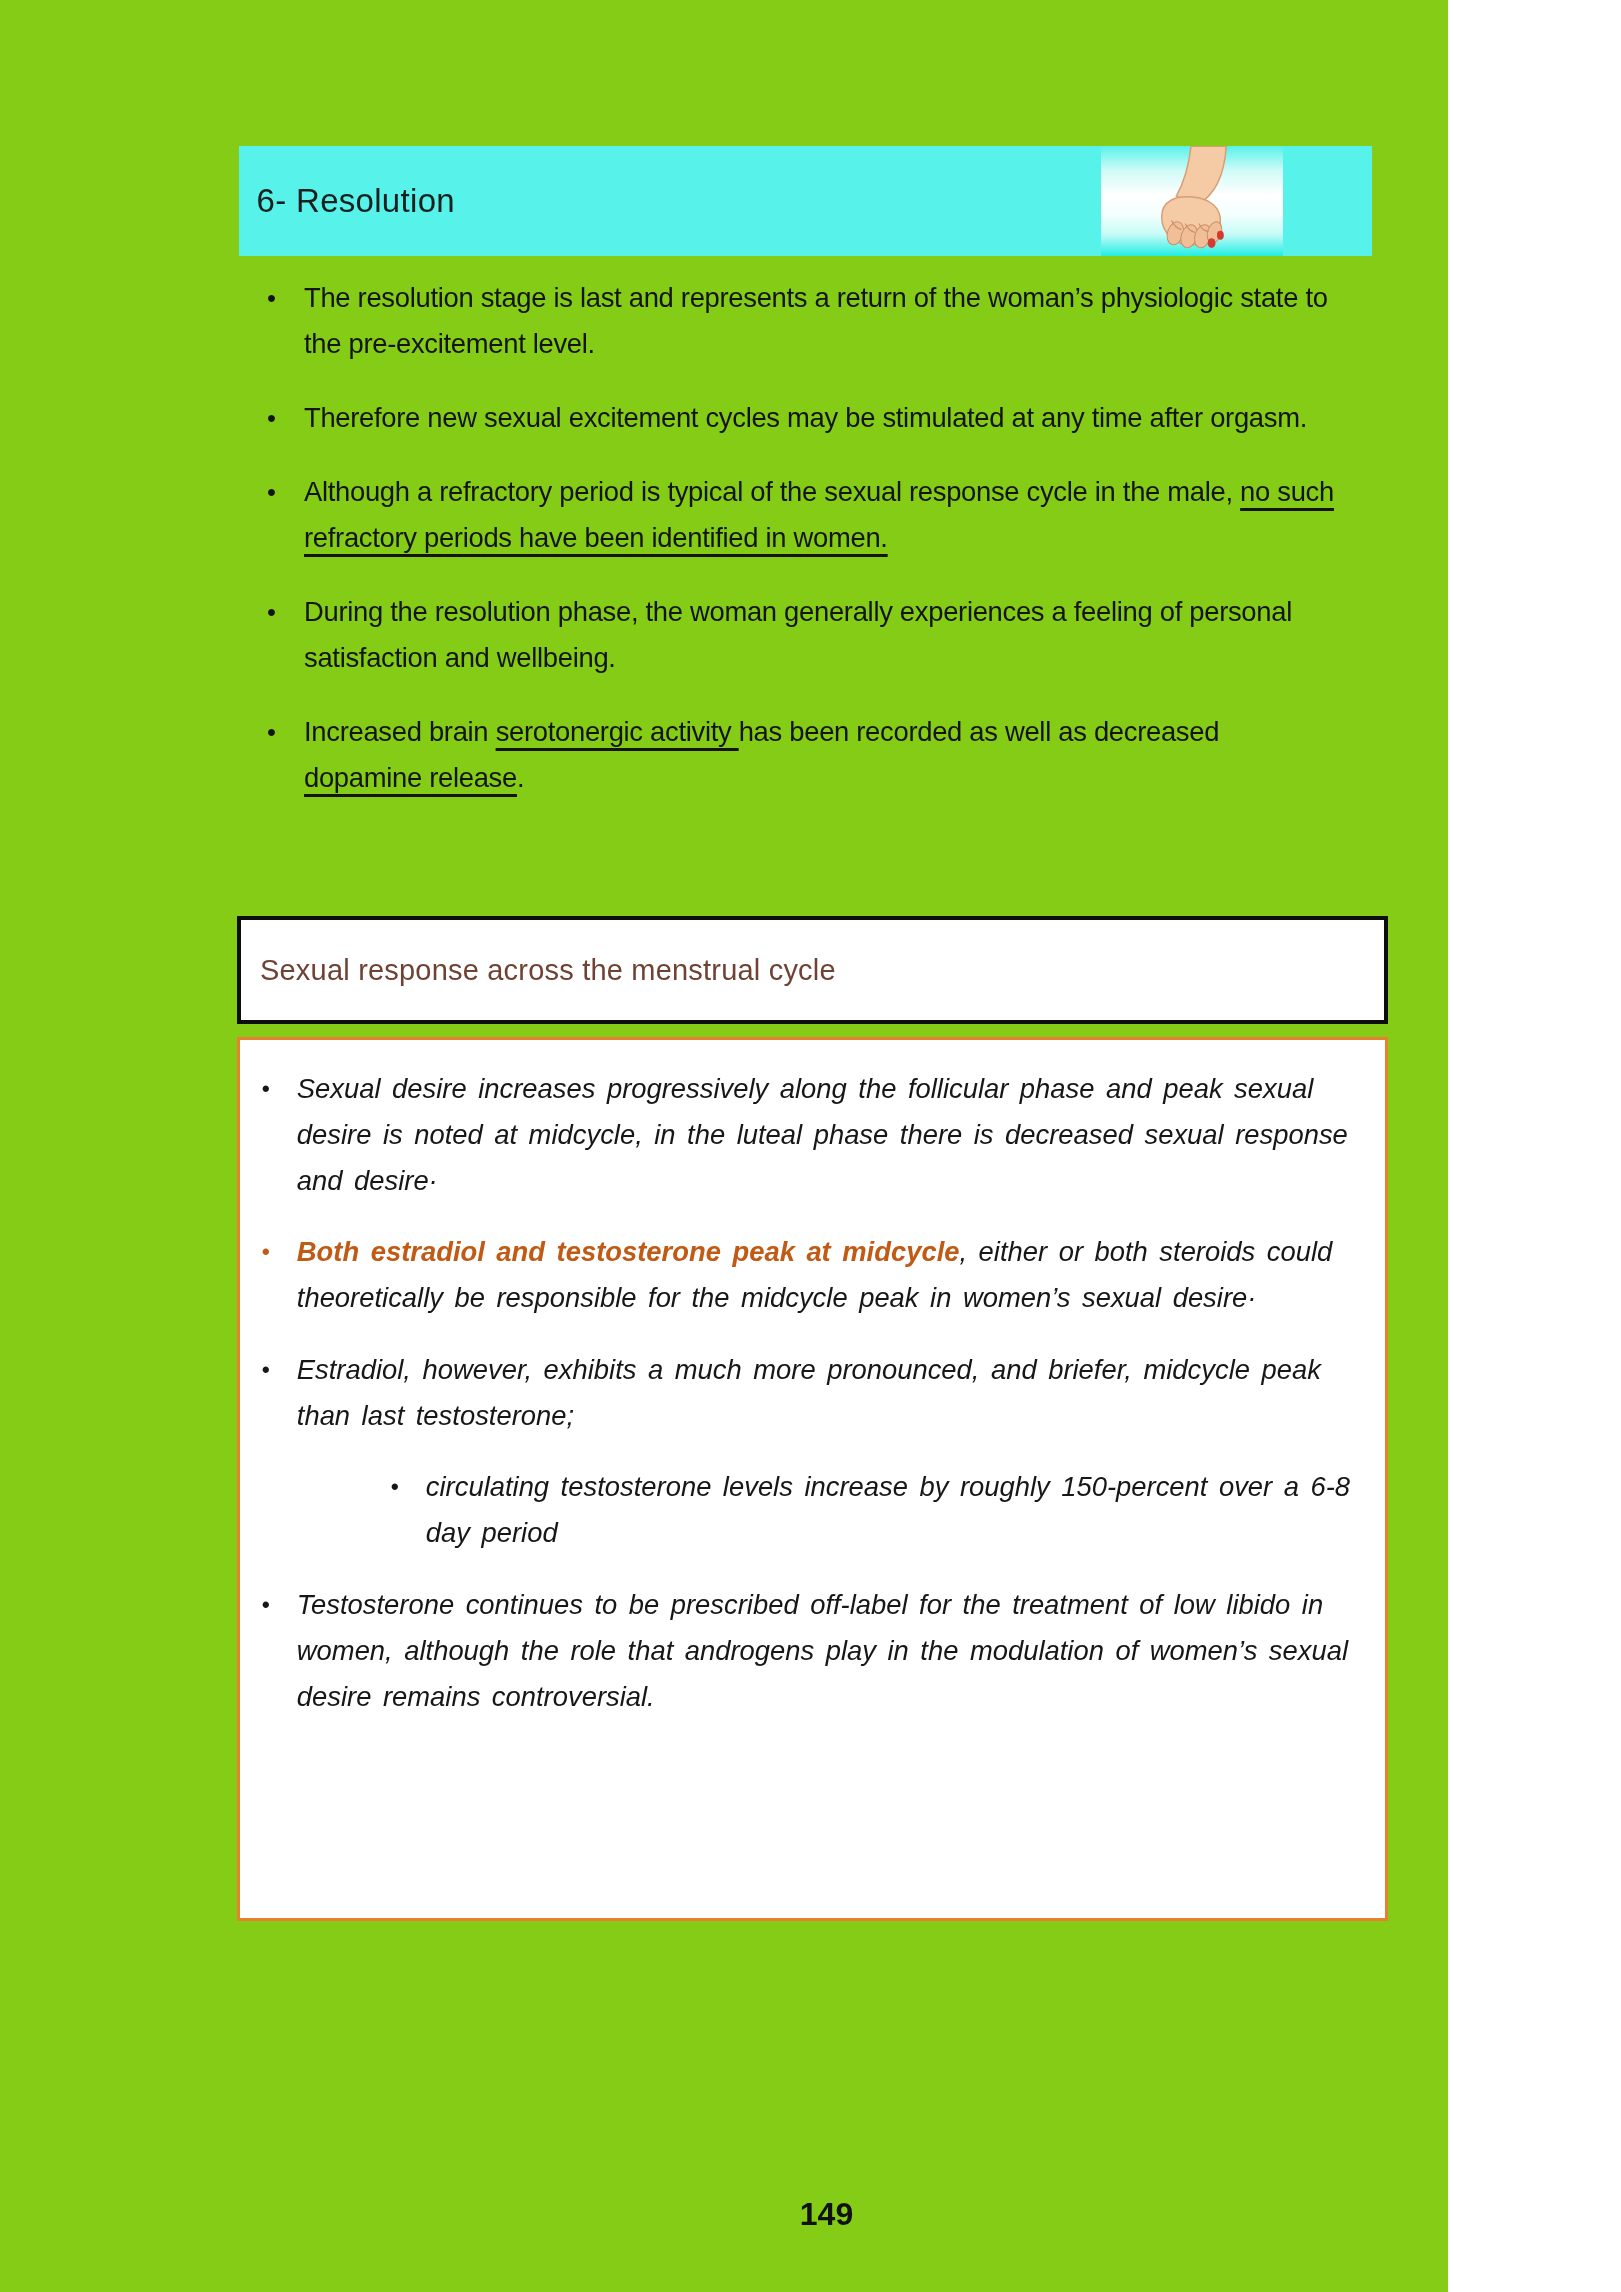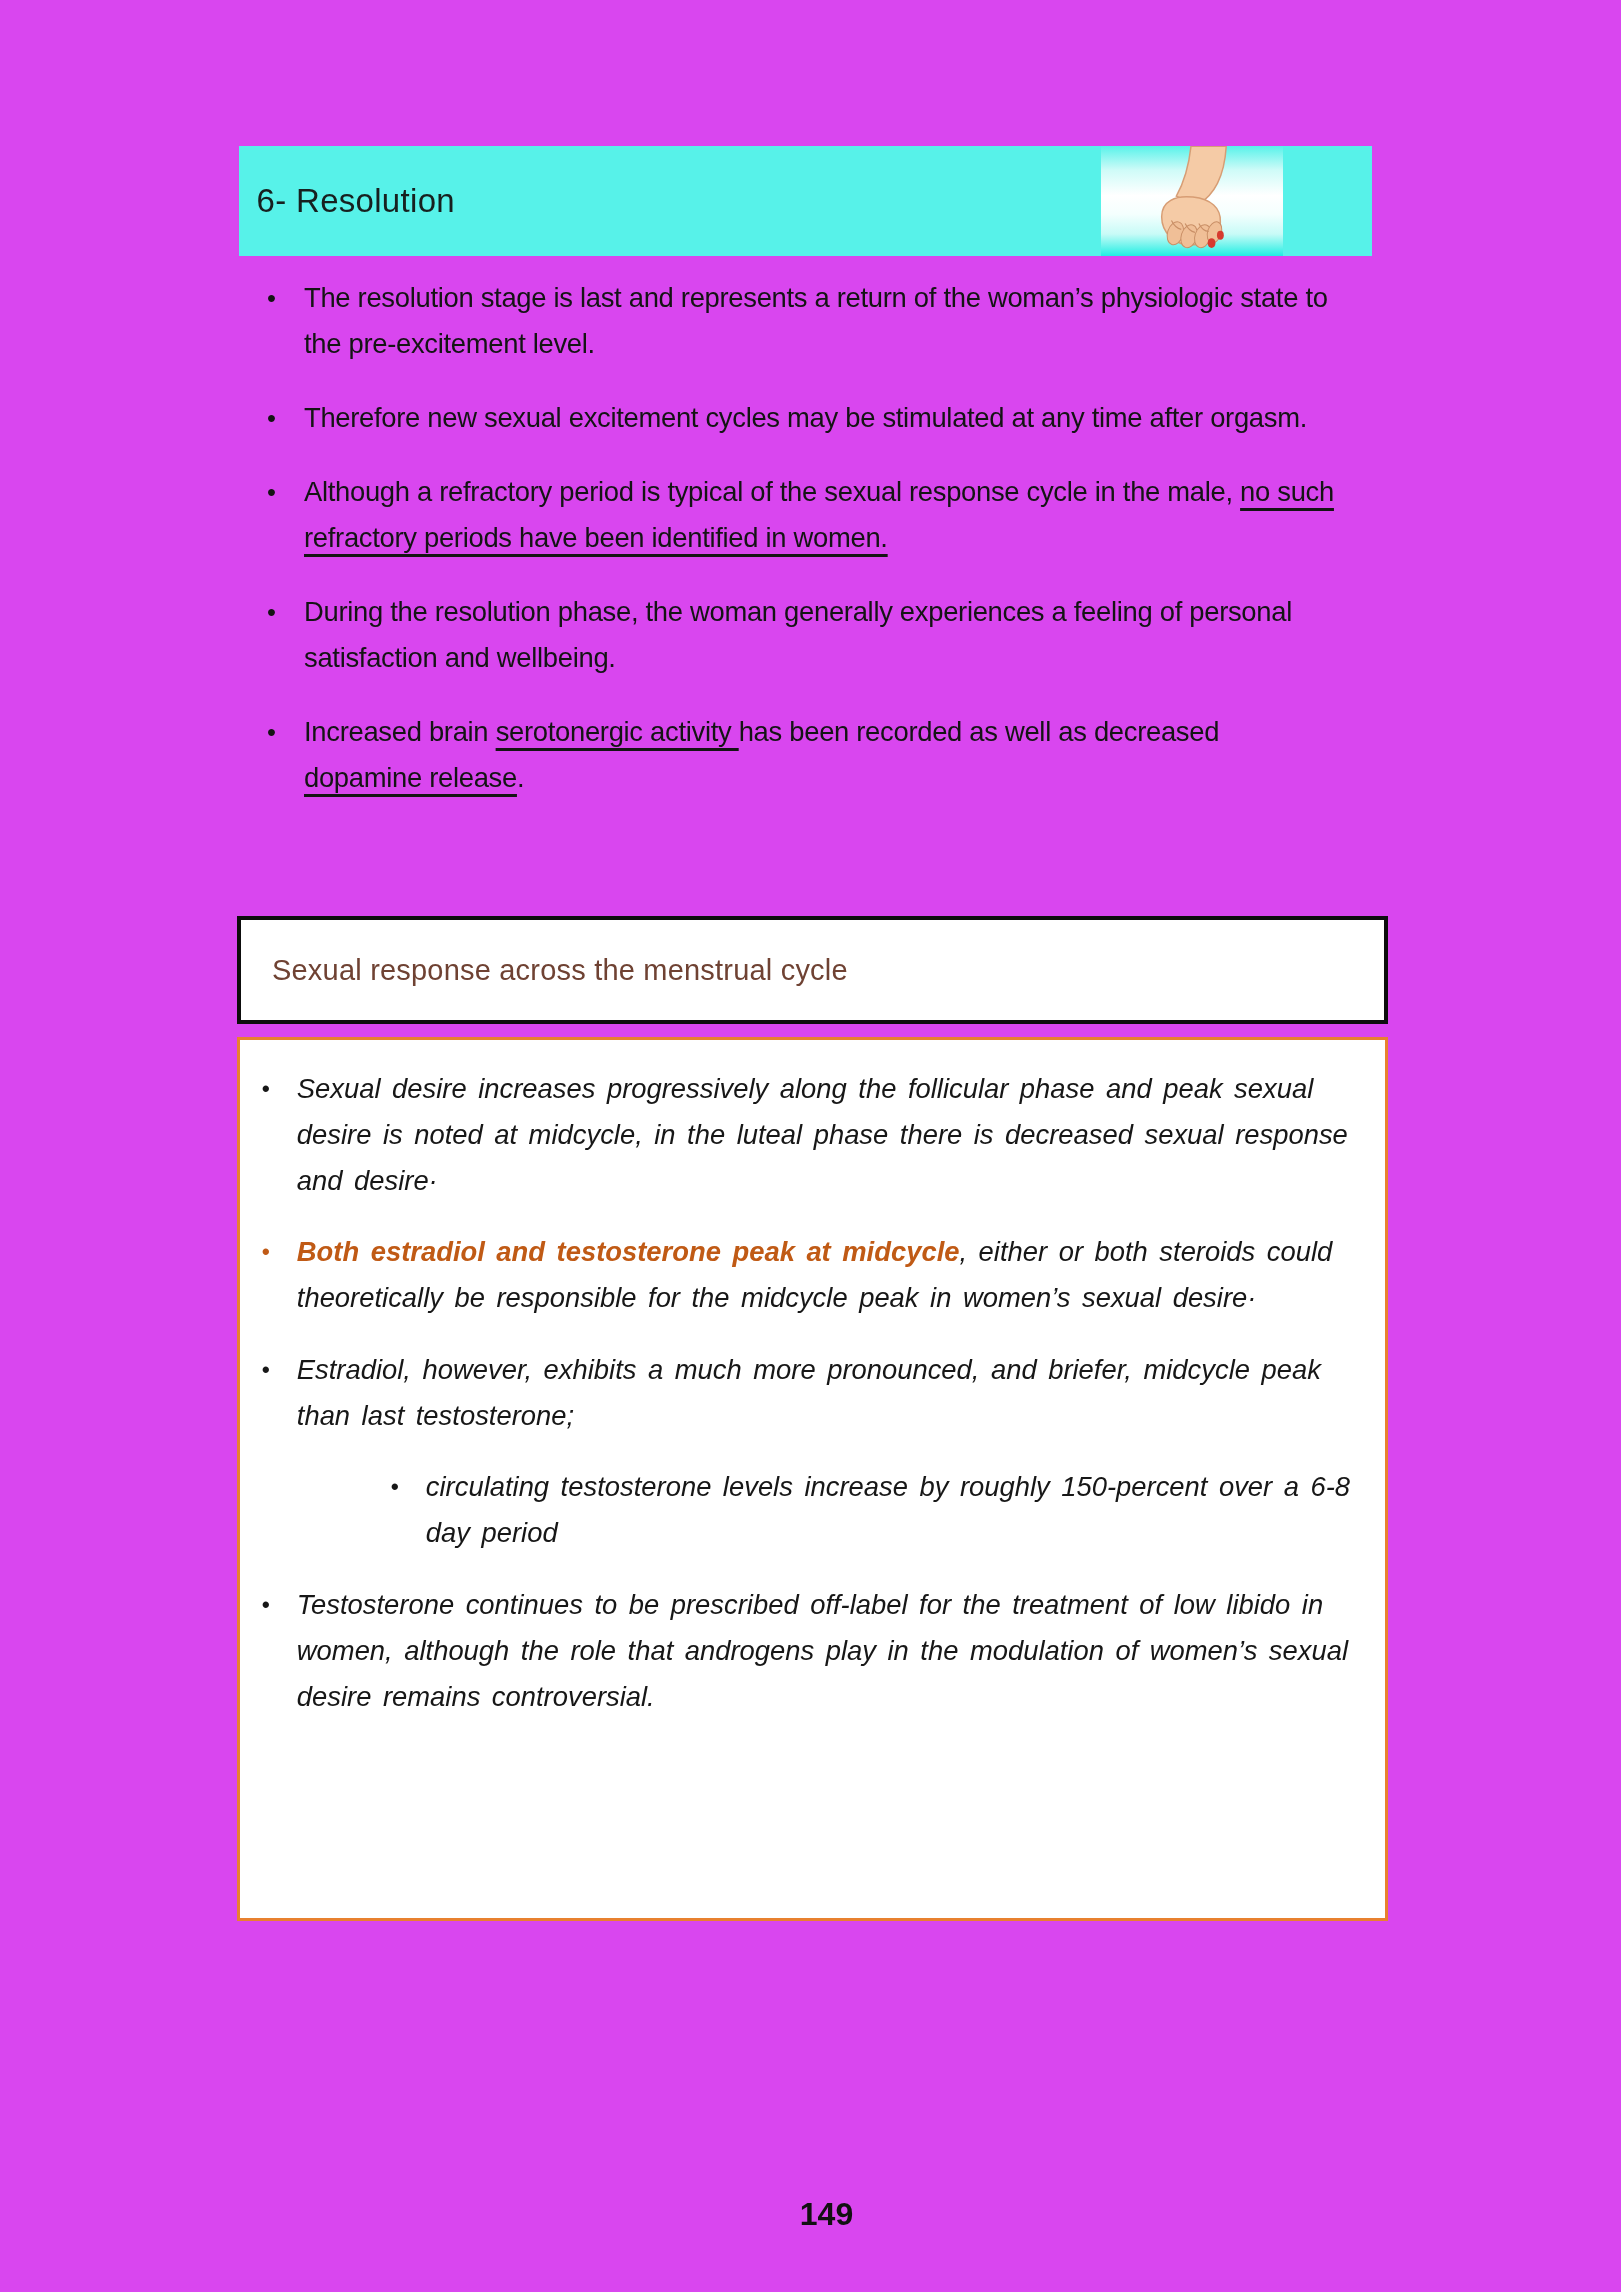--- a/index.html
+++ b/index.html
@@ -1,17 +1,17 @@
 <!DOCTYPE html>
 <html style="--header-bar: #57F2E9; --box-border-orange: #E8812F; --box-border-black: #0D0D0D; --orange-text: #C05A15; --heading-brown: #6F4233; --body-text: #141414;"><head>
 <meta charset="utf-8">
 <style>
   html,body { margin:0; padding:0; background:#ffffff; }
   .page {
-    position:relative; width:1621px; height:2293px; background:#d946ef;
+    position:relative; width:1448px; height:2293px; background:#84cc16;
     font-family:"Liberation Sans", sans-serif; overflow:hidden;
   }
 
   
   .header-bar {
     position:absolute; left:239px; top:146px; width:1133px; height:110px;
     background:var(--header-bar, #57F2E9); display:flex; align-items:center;
   }
   .header-title {
     margin-left:17.6px; font-size:33px; color:#17201f; letter-spacing:0.3px;
@@ -43,21 +43,21 @@
   }
   .seg-orange-bold { color:var(--orange-text, #C05A15); font-weight:bold; }
 
   
   .menstrual-title-box {
     position:absolute; left:237px; top:916px; width:1151px; height:108px;
     border:4.9px solid var(--box-border-black, #0d0d0d); background:#ffffff;
     box-sizing:border-box; display:flex; align-items:center;
   }
   .menstrual-title {
-    margin-left:31px; font-size:29px; color:var(--heading-brown, #6F4233);
+    margin-left:19px; font-size:29px; color:var(--heading-brown, #6F4233);
     letter-spacing:0.2px;
   }
 
   
   .cycle-box {
     position:absolute; left:237px; top:1037px; width:1151px; height:884px;
     border:3.9px solid var(--box-border-orange, #E8812F); background:#ffffff;
     box-sizing:border-box; padding:25.5px 11.8px 0 11.8px;
   }
   .cycle-bullets {

